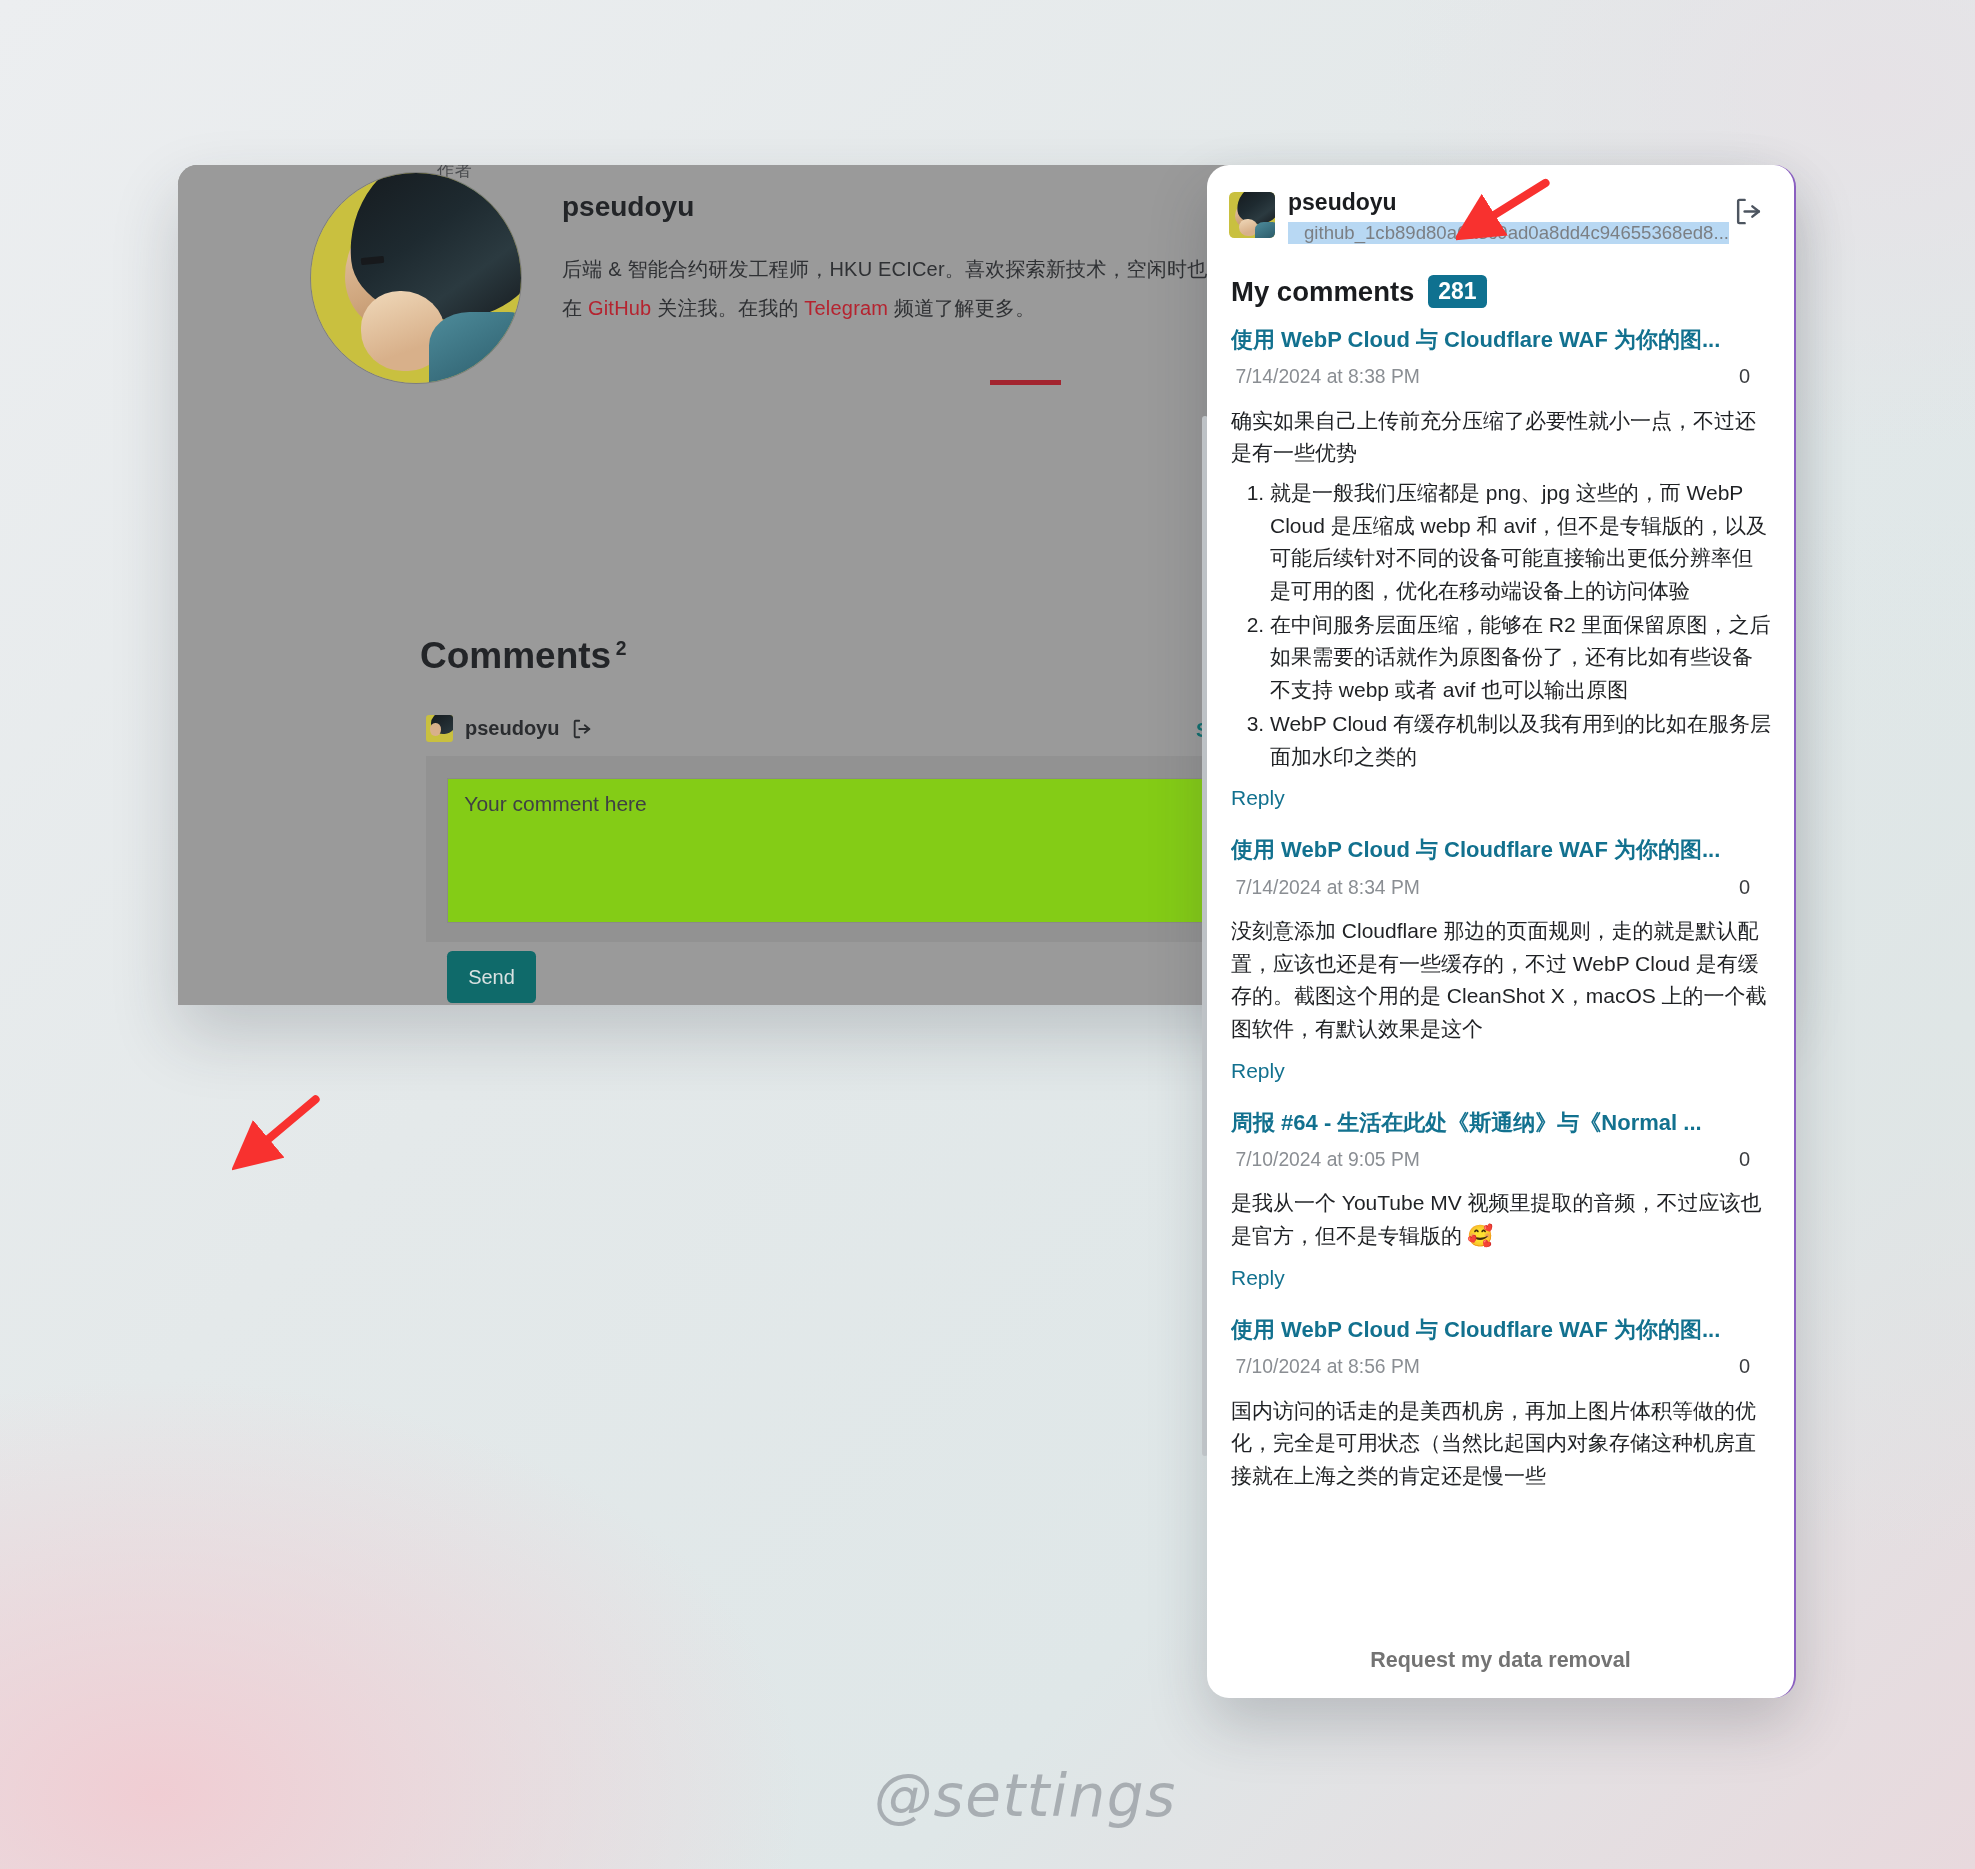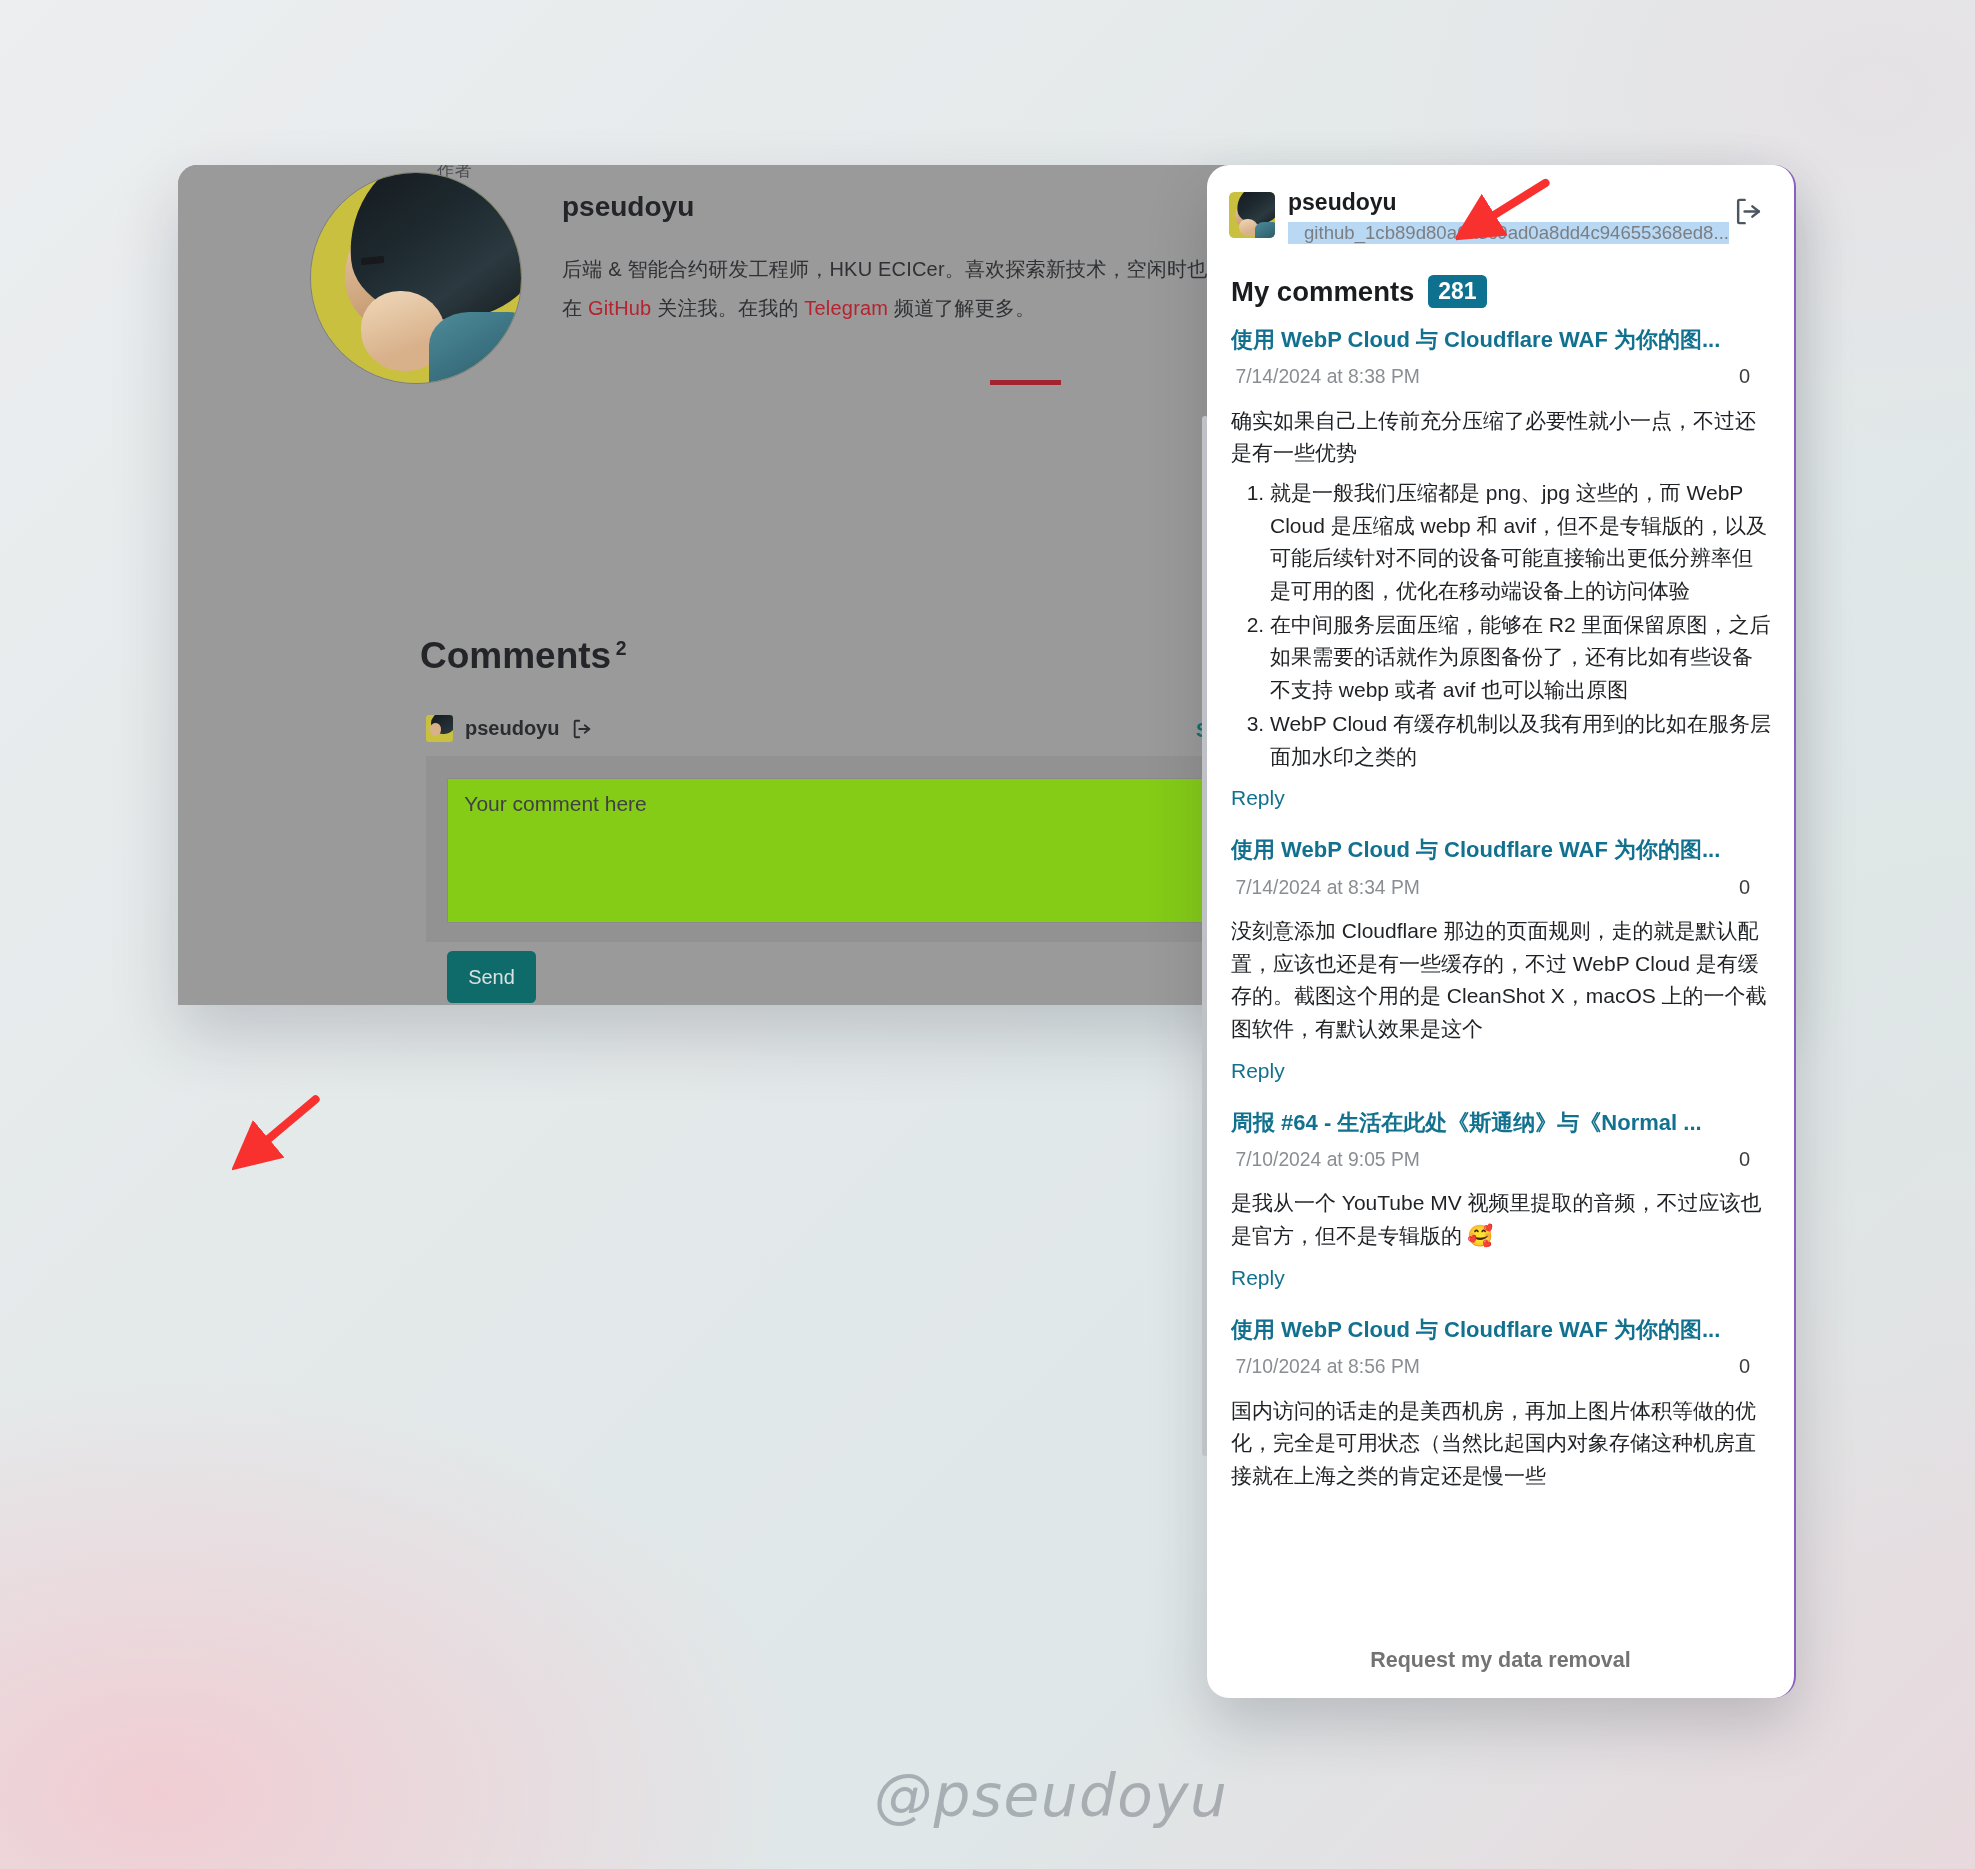--- a/index.html
+++ b/index.html
@@ -561,14 +561,14 @@
 
 <svg id="arrow-thread" class="arrow-svg" width="97" height="82" viewBox="0 0 130 110">
   <defs>
     <marker id="ahead2" markerWidth="6" markerHeight="6" refX="3" refY="3" orient="auto">
       <path d="M0,0 L6,3 L0,6 z" fill="#f8312f"></path>
     </marker>
   </defs>
   <line x1="112" y1="10" x2="24" y2="84" stroke="#f8312f" stroke-width="11" stroke-linecap="round" marker-end="url(#ahead2)"></line>
 </svg>
 
-<div id="watermark">@pseudoyu</div>
+<div id="watermark">@settings</div>
 
 
 </body></html>

